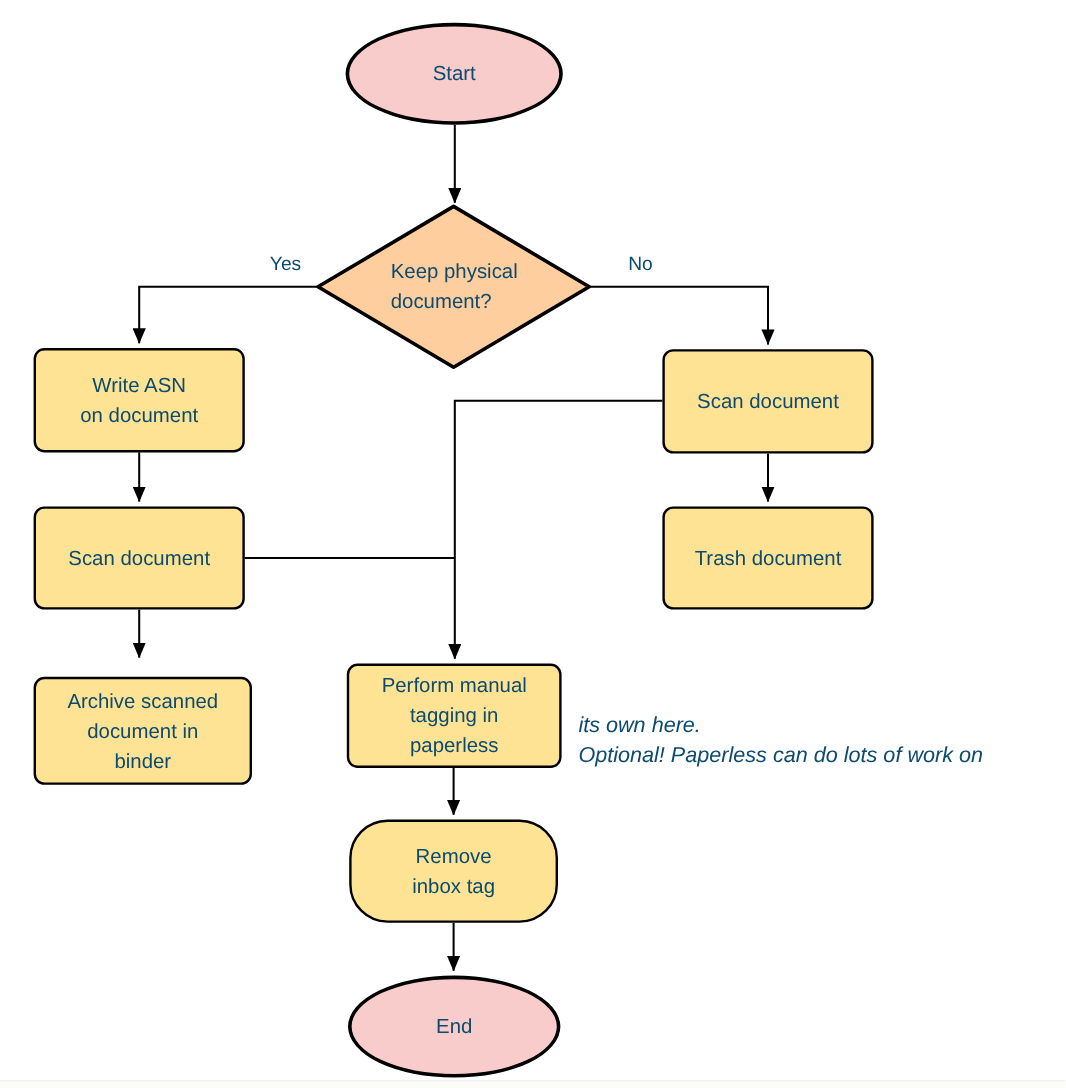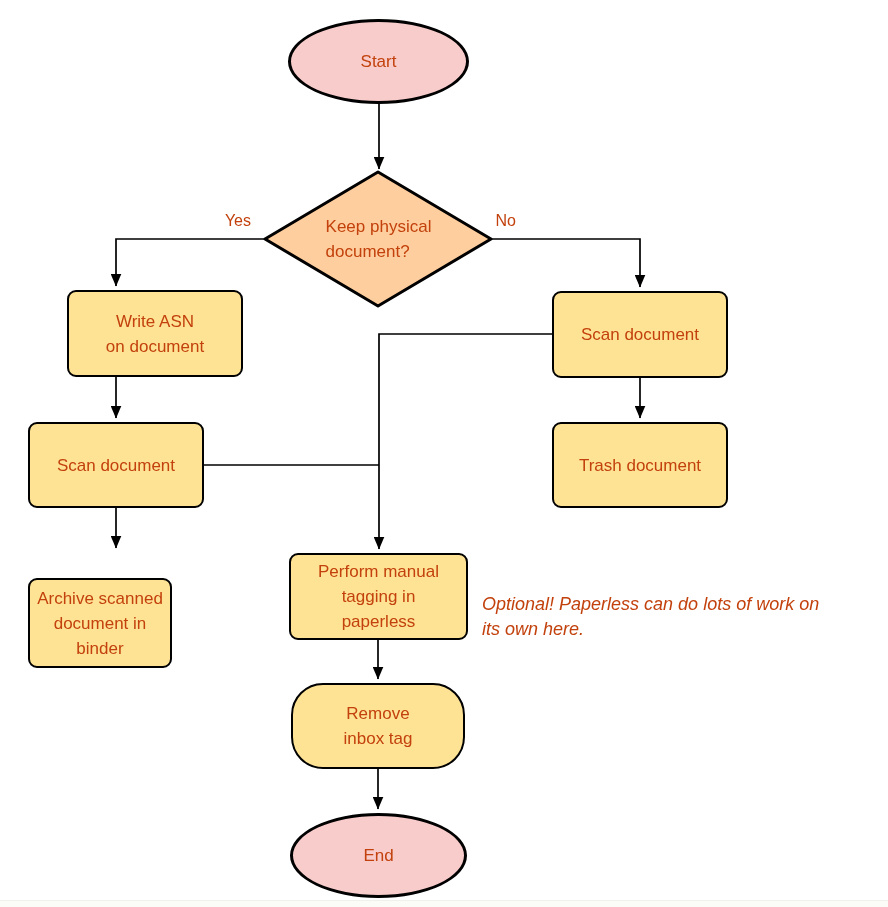--- a/index.html
+++ b/index.html
@@ -6,21 +6,21 @@
   body {
     font-family: "Liberation Sans", sans-serif;
     background: #ffffff;
   }
   #canvas {
     position: relative;
     width: 888px;
     height: 907px;
     background: var(--background, #ffffff);
     overflow: hidden;
-    color: #c2410c;
+    color: #0c4a6e;
   }
   #edges {
     position: absolute;
     left: 0; top: 0;
     width: 888px; height: 907px;
   }
   .edge {
     fill: none;
     stroke: var(--stroke, #000);
     stroke-width: 1.7px;
@@ -115,54 +115,54 @@
 
   <div class="node ellipse" style="left:288px; top:19px; width:181px; height:85px;">
     <span>Start</span>
   </div>
 
   <div class="decision-label" style="left:293px; top:209px; width:171px; height:60px;">Keep physical
 document?</div>
 
   <div class="edge-label" style="left:205px; top:211px; width:46px;">Yes</div>
 
-  <div class="edge-label" style="left:470px; top:211px; width:46px;">No</div>
+  <div class="edge-label" style="left:498px; top:211px; width:46px;">No</div>
 
-  <div class="node rect" style="left:28px; top:290px; width:176px; height:87px;margin-left:39px;">
+  <div class="node rect" style="left:28px; top:290px; width:176px; height:87px;">
     <span>Write ASN
 on document</span>
   </div>
 
   <div class="node rect" style="left:28px; top:422px; width:176px; height:86px;">
     <span>Scan document</span>
   </div>
 
-  <div class="node rect" style="left:28px; top:578px; width:144px; height:90px;">
+  <div class="node rect" style="left:28px; top:564px; width:182px; height:90px;">
     <span>Archive scanned
 document in
 binder</span>
   </div>
 
   <div class="node rect" style="left:552px; top:291px; width:176px; height:87px;">
     <span>Scan document</span>
   </div>
 
   <div class="node rect" style="left:289px; top:553px; width:179px; height:87px;">
     <span>Perform manual
 tagging in
 paperless</span>
   </div>
 
   <div class="node rect" style="left:552px; top:422px; width:176px; height:86px;">
     <span>Trash document</span>
   </div>
 
   <div class="note">
+    <div>its own here.</div>
     <div>Optional! Paperless can do lots of work on</div>
-    <div>its own here.</div>
   </div>
 
   <div class="node rect" style="left:291px; top:683px; width:174px; height:86px;border-radius:32px;">
     <span>Remove
 inbox tag</span>
   </div>
 
   <div class="node ellipse" style="left:290px; top:813px; width:177px; height:85px;">
     <span>End</span>
   </div>

